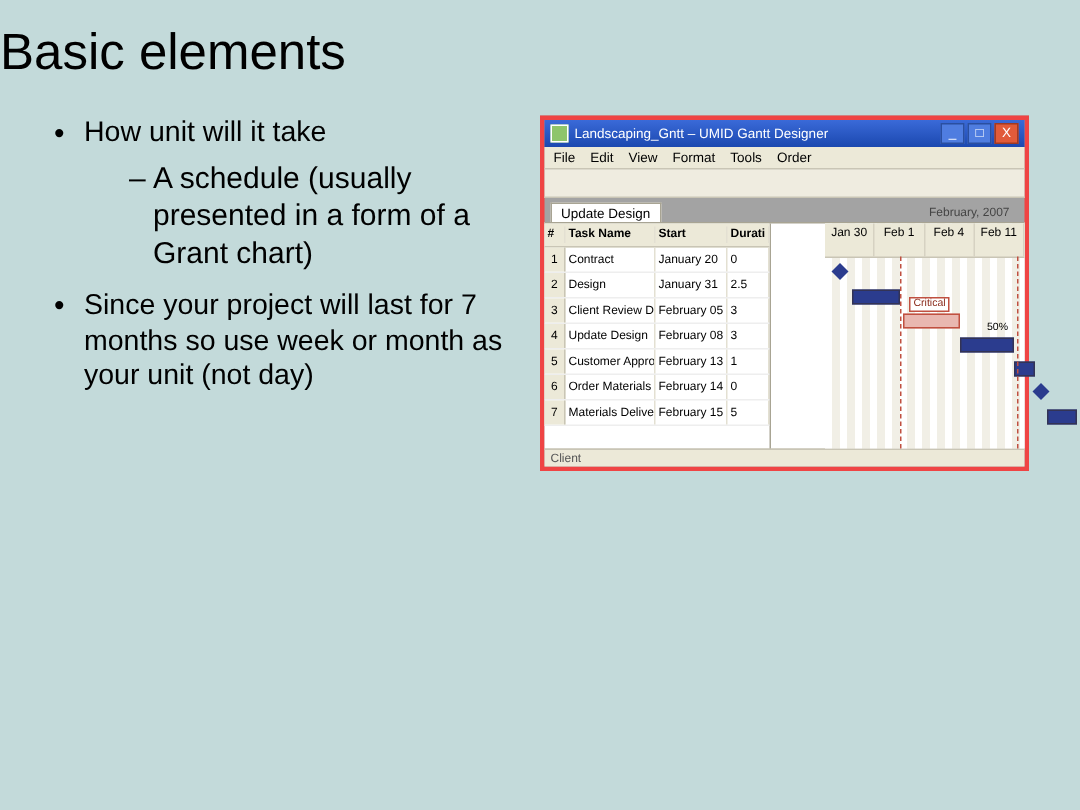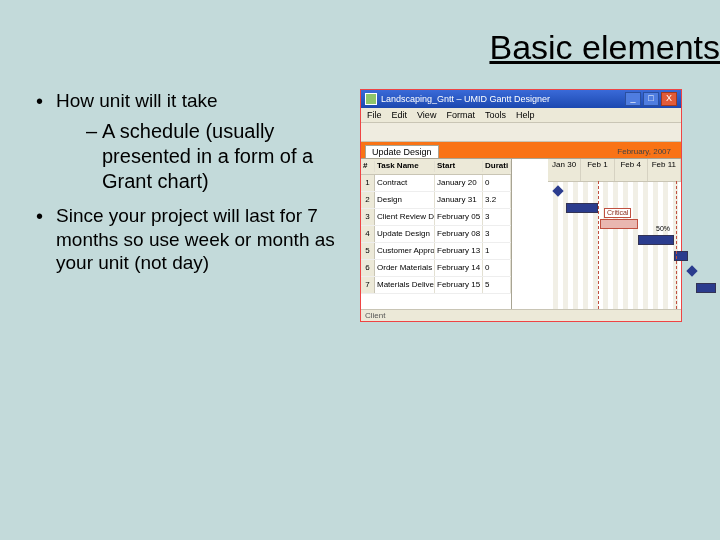--- a/index.html
+++ b/index.html
@@ -5,45 +5,44 @@
   html,body{margin:0;padding:0}
   body{
     width:720px;height:540px;
     background:#c3dada;
     font-family:Arial,Helvetica,sans-serif;
     color:#000;
     position:relative;
   }
   .title{
     font-size:34px;
-    text-align:right;
-    padding-top:28px;
-    text-decoration:underline;
+    text-align:left;
+    padding-top:16px;
   }
   .content{
     display:flex;
     padding:22px 10px 0 30px;
   }
   .left{
     width:330px;
     font-size:19px;
     line-height:1.25;
   }
   ul.b1{list-style:none;padding-left:0;margin:0}
   ul.b1>li{position:relative;padding-left:26px;margin-bottom:8px}
   ul.b1>li::before{content:"•";position:absolute;left:6px;top:0;font-size:20px}
   ul.b2{list-style:none;padding-left:30px;margin:6px 0 10px 0;font-size:20px}
   ul.b2>li{position:relative;padding-left:16px}
   ul.b2>li::before{content:"–";position:absolute;left:0;top:0}
 
   
   .shot{
     width:320px;
-    border:1px solid #ef4444;
-    background:#f97316;
+    border:3px solid #ef4444;
+    background:#a3a3a3;
     font-size:9px;
     color:#000;
   }
   .tbar{
     background:linear-gradient(#3a6ad8,#1b48b0);
     color:#fff;
     display:flex;align-items:center;
     padding:2px 4px;
     font-size:9px;
   }
@@ -118,21 +117,21 @@
         <div class="winbtn">□</div>
         <div class="winbtn close">X</div>
       </div>
     </div>
     <div class="menubar">
       <span>File</span>
       <span>Edit</span>
       <span>View</span>
       <span>Format</span>
       <span>Tools</span>
-      <span>Help</span>
+      <span>Order</span>
     </div>
     <div class="toolbar"></div>
     <div class="tabstrip">
       <div class="tab">Update Design</div>
       <div class="monthlbl">February, 2007</div>
     </div>
     <div class="grid">
       <div class="tcols">
         <div class="thead">
           <div>#</div>
@@ -145,21 +144,21 @@
             <div class="trow">
               <div>1</div>
               <div>Contract</div>
               <div>January 20</div>
               <div>0</div>
             </div>
             <div class="trow">
               <div>2</div>
               <div>Design</div>
               <div>January 31</div>
-              <div>3.2</div>
+              <div>2.5</div>
             </div>
             <div class="trow">
               <div>3</div>
               <div>Client Review Design</div>
               <div>February 05</div>
               <div>3</div>
             </div>
             <div class="trow">
               <div>4</div>
               <div>Update Design</div>

